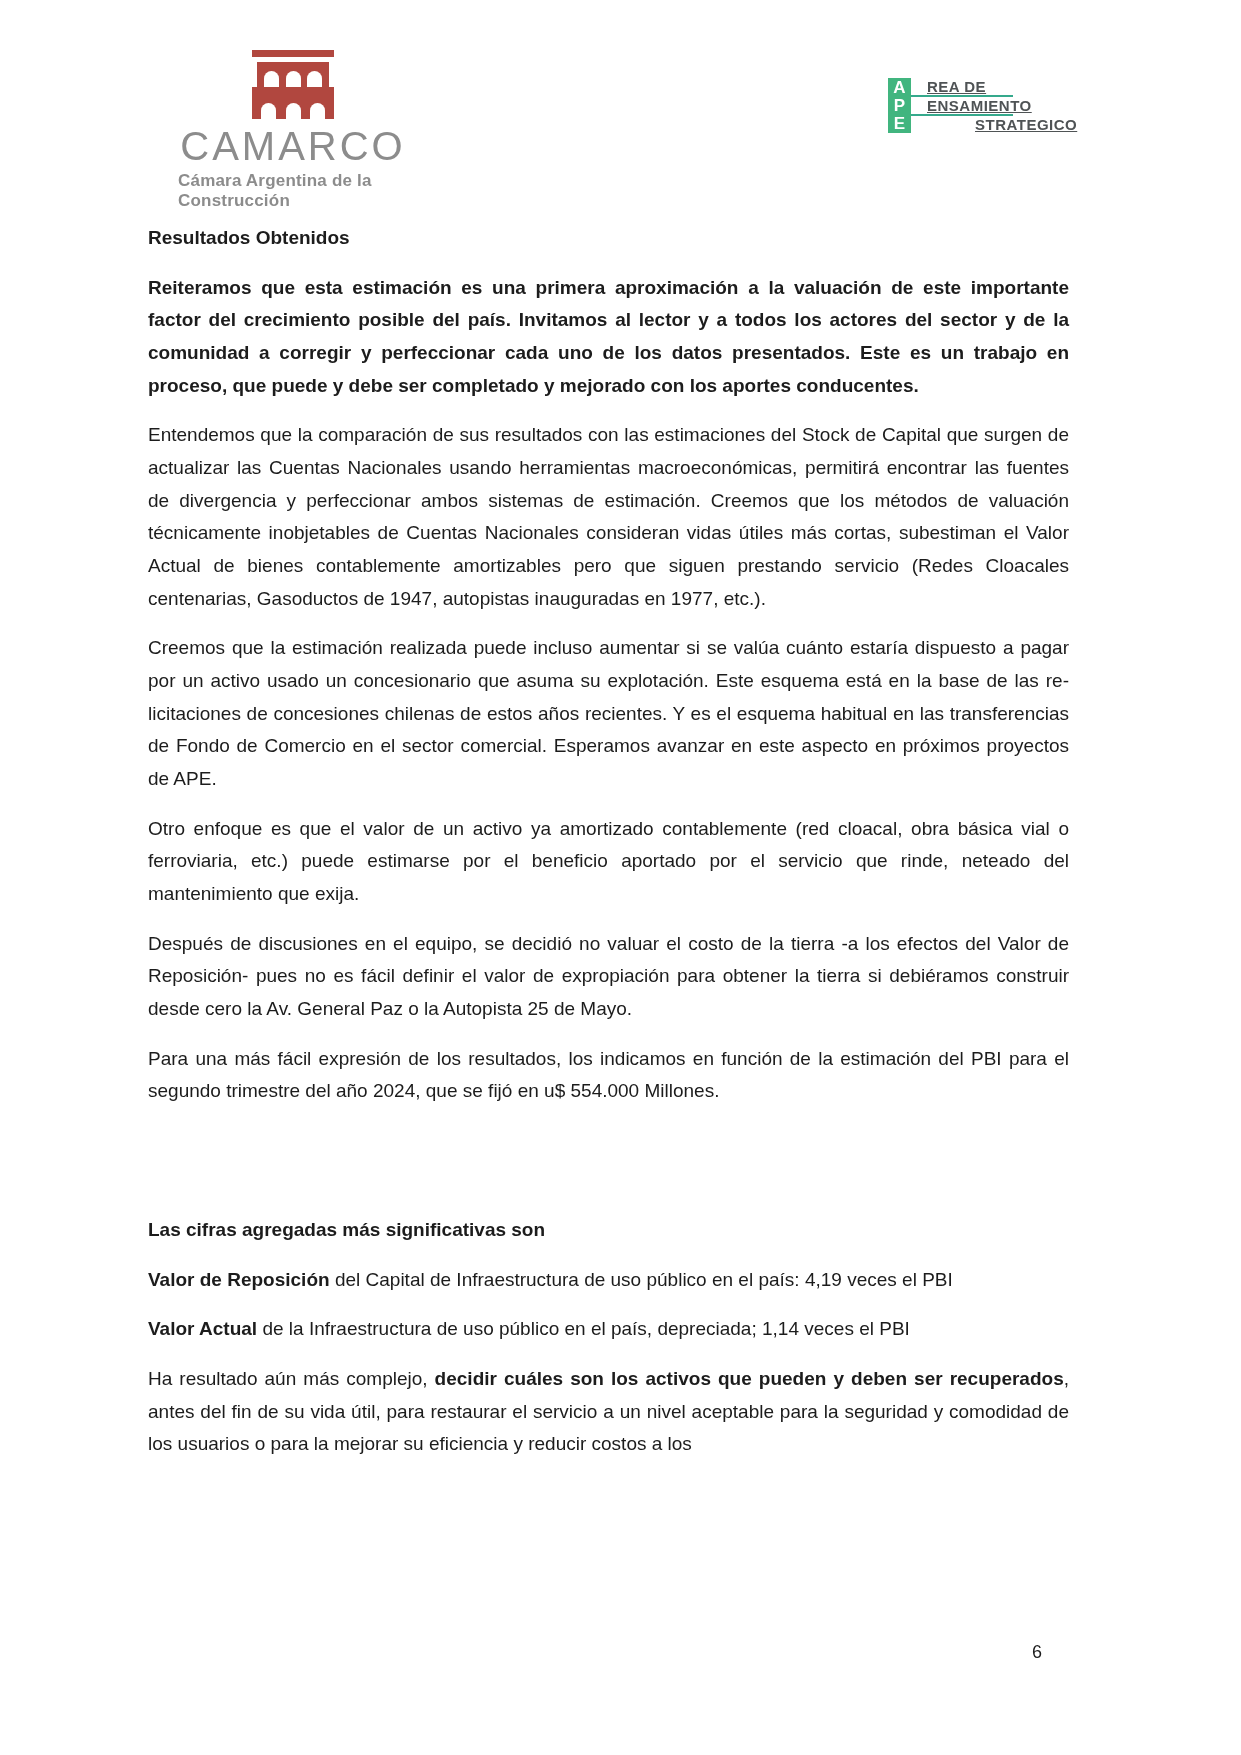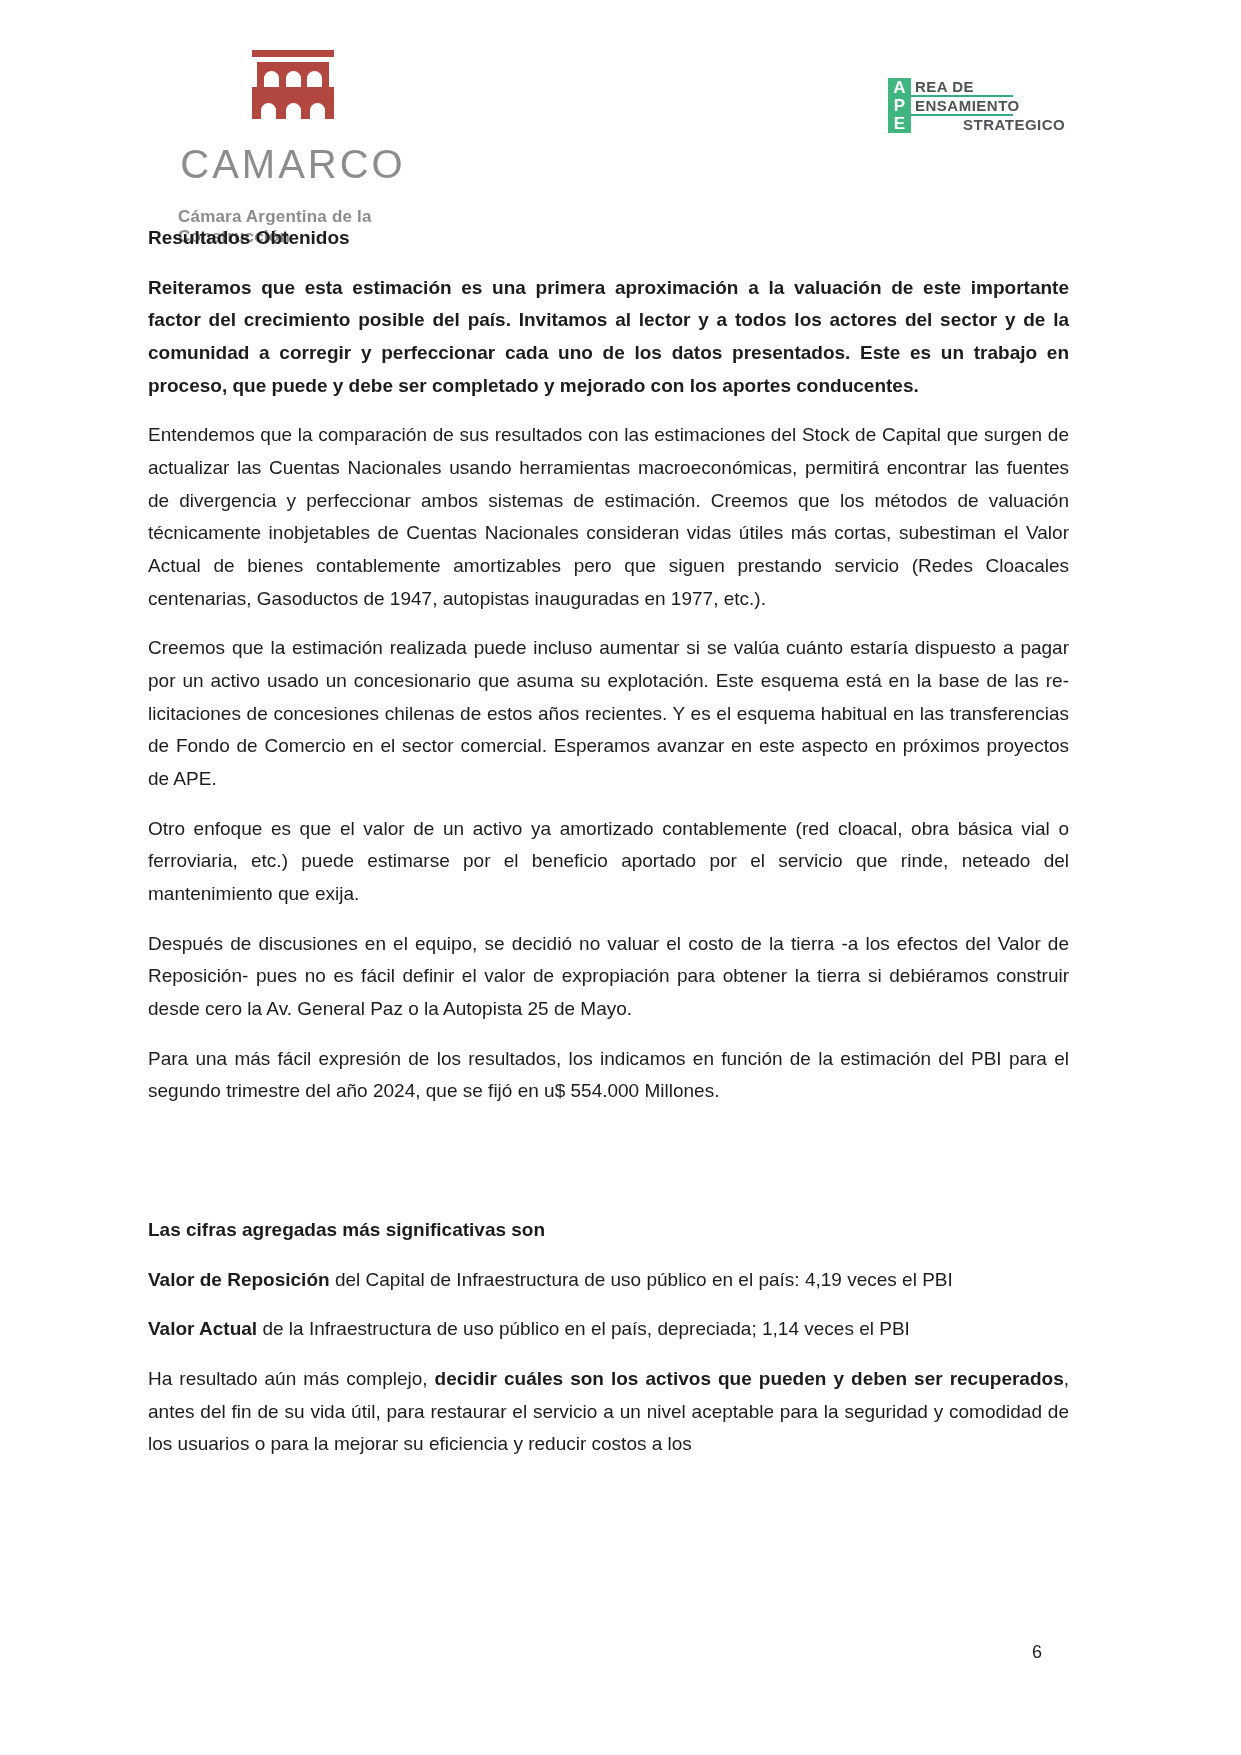--- a/index.html
+++ b/index.html
@@ -9,21 +9,21 @@
     margin:0 auto;
     background:#ffffff;
     font-family:"Liberation Sans", sans-serif;
     color:#1c1c1c;
     overflow:hidden;
   }
 
   
   .camarco-logo{
     position:absolute;left:178px;top:50px;width:230px;
-    display:flex;flex-direction:column;align-items:center;gap:18px;
+    display:flex;flex-direction:column;align-items:center;
   }
   .bridge{display:flex;flex-direction:column;align-items:center;}
   .bridge .bar{width:82px;height:7px;background:#b1473f;}
   .bridge .gap{height:5px;}
   .tier{background:#b1473f;display:flex;justify-content:space-evenly;align-items:flex-end;}
   .tier-1{width:72px;height:25px;}
   .tier-2{width:82px;height:25px;}
   .arch{width:15px;height:16px;background:#ffffff;border-radius:8px 8px 0 0;}
   .camarco-name{
     margin-top:7px;
@@ -41,23 +41,24 @@
     width:23px;background:#41b57f;
     display:flex;flex-direction:column;
   }
   .ape-letter{
     flex:1;display:flex;align-items:center;justify-content:center;
     color:#ffffff;font-size:17px;font-weight:700;line-height:1;
   }
   .ape-words{display:flex;flex-direction:column;width:102px;}
   .ape-word{
     flex:1;display:flex;align-items:center;
-    padding-left:4px;
+    padding-left:16px;
     font-size:15px;font-weight:700;color:#4f5355;letter-spacing:.5px;
     border-bottom:2px solid #35a98c;
+    text-decoration:underline;
   }
   .ape-word:last-child{border-bottom:none;margin-left:48px;}
 
   
   .content{
     position:absolute;left:148px;top:222px;width:921px;
   }
   .para{
     font-size:19px;line-height:1.72;text-align:justify;
     margin:4px 0 17px 0;

